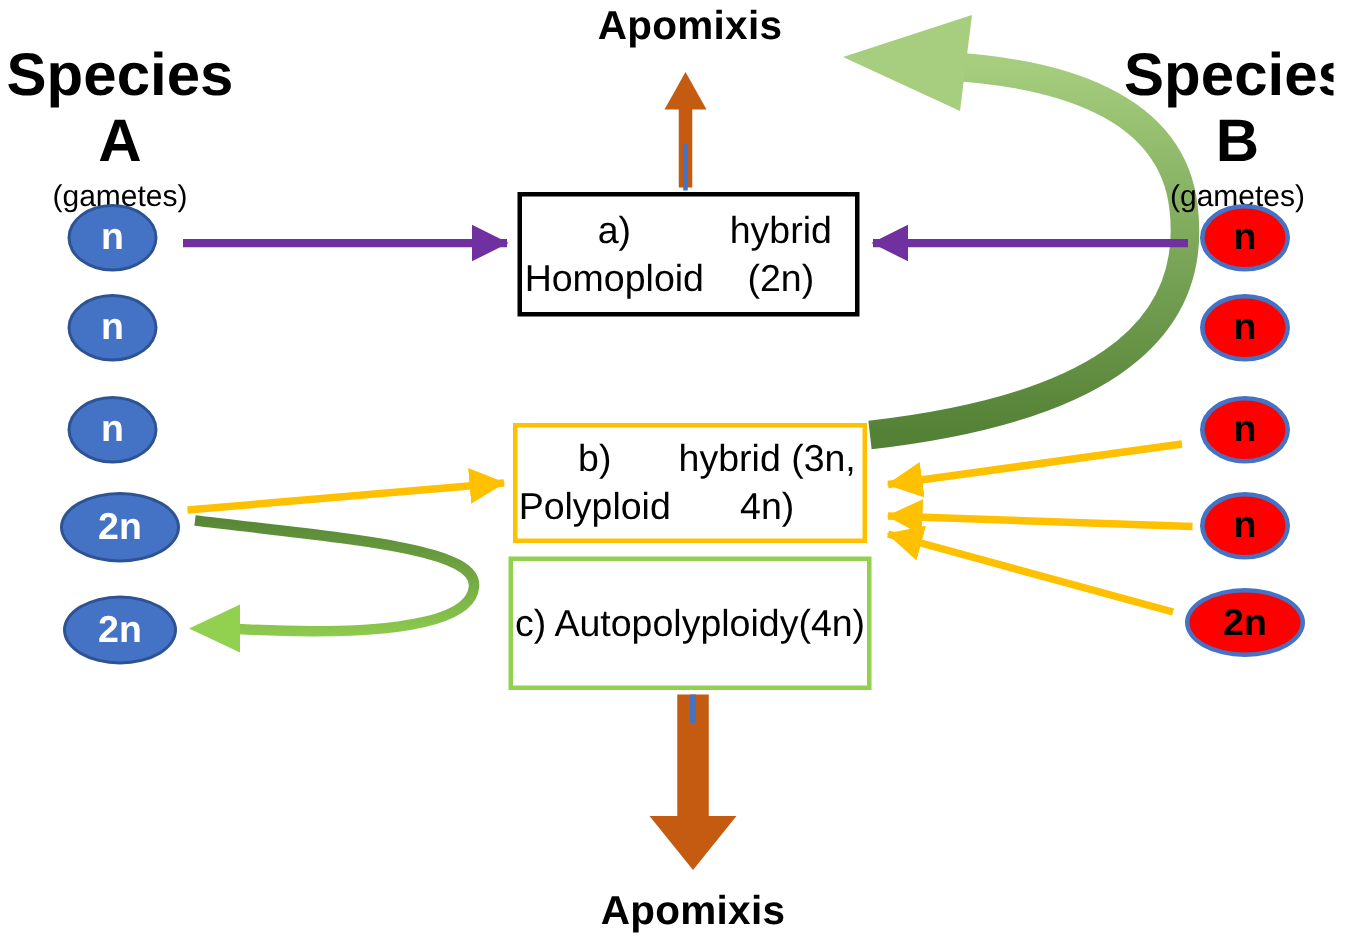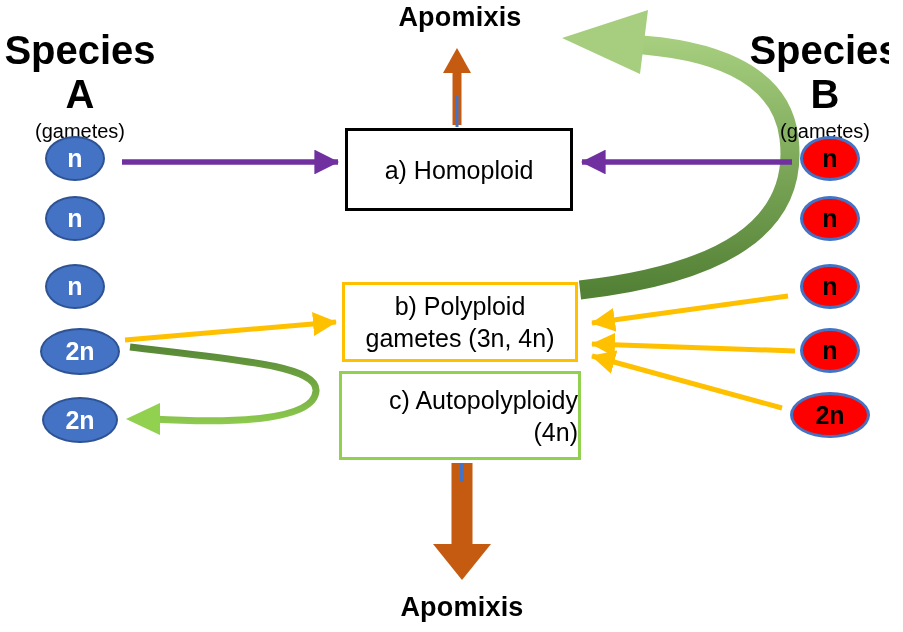--- a/index.html
+++ b/index.html
@@ -28,28 +28,28 @@
     display: flex; align-items: center; justify-content: center;
     font-size: 25px; font-weight: 700;
     box-sizing: border-box;
   }
   .gamete.blue { background: #4472C4; border: 2px solid #2E5395; color: #ffffff; }
   .gamete.red  { background: #FF0000; border: 3px solid #4472C4; color: #000000; }
 
   .hybrid-box {
     position: absolute; z-index: 2;
     background: #ffffff;
-    display: flex; flex-direction: column; align-items: center; justify-content: center;
+    display: flex; flex-direction: row; align-items: center; justify-content: center;
     text-align: center;
     font-size: 25px; line-height: 1.28;
     box-sizing: border-box;
   }
   #box-a { left: 345px; top: 128px; width: 228px; height: 83px; border: 3px solid #000000; }
   #box-b { left: 342px; top: 282px; width: 236px; height: 80px; border: 3px solid #FFC000; }
-  #box-c { left: 339px; top: 371px; width: 242px; height: 89px; border: 3px solid #92D050; align-items: flex-end; }
+  #box-c { left: 339px; top: 371px; width: 242px; height: 89px; border: 3px solid #92D050; }
 </style>
 </head>
 <body>
 
 <div id="stage">
 
   <svg id="arrow-layer" width="903" height="632" viewBox="0 0 903 632">
     <defs>
       <linearGradient id="bigGreen" gradientUnits="userSpaceOnUse" x1="700" y1="290" x2="700" y2="40">
         <stop offset="0" stop-color="#538135"></stop>
@@ -129,23 +129,24 @@
     </div>
   <div class="gamete red" style="left:800px; top:328px; width:60px; height:45px;">
       <span>n</span>
     </div>
   <div class="gamete red" style="left:790px; top:392px; width:80px; height:46px;">
       <span>2n</span>
     </div>
 
   <div class="hybrid-box" id="box-a">
     <div>a) Homoploid</div>
+    <div>hybrid (2n)</div>
   </div>
   <div class="hybrid-box" id="box-b">
     <div>b) Polyploid</div>
-    <div>gametes (3n, 4n)</div>
+    <div>hybrid (3n, 4n)</div>
   </div>
   <div class="hybrid-box" id="box-c">
     <div>c) Autopolyploidy</div>
     <div>(4n)</div>
   </div>
 
 </div>
 
 </body></html>

